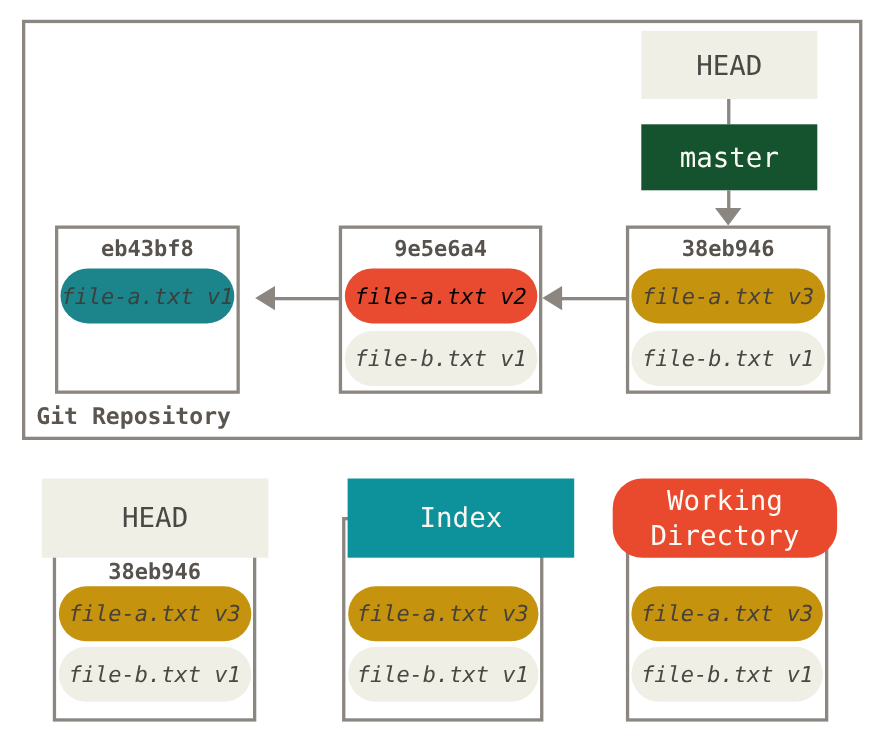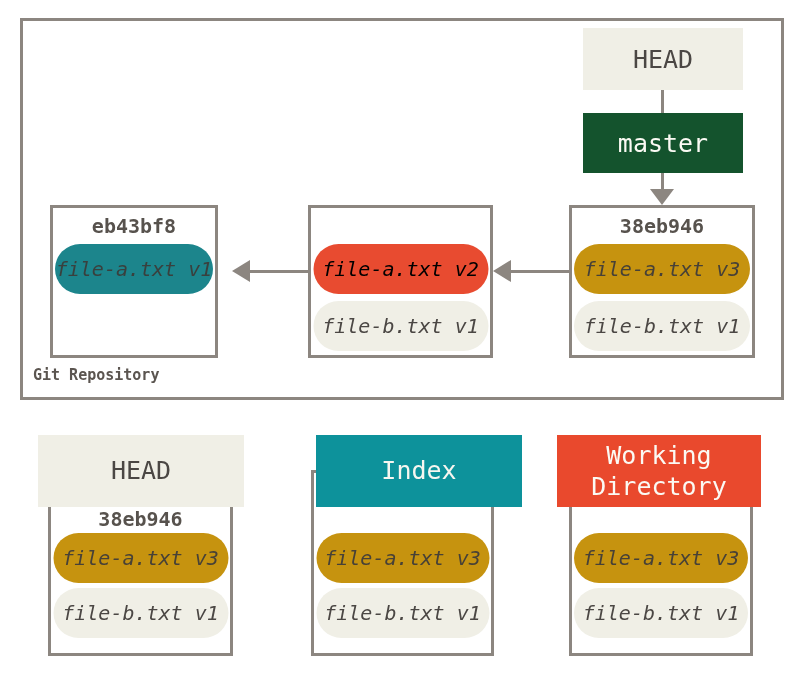--- a/index.html
+++ b/index.html
@@ -4,21 +4,21 @@
 <style>
   html,body{margin:0;padding:0;background:#fff;}
   *{box-sizing:border-box;}
   .stage{
     position:relative;width:800px;height:673px;overflow:hidden;
     background:var(--page_bg,#fff);
     font-family:"DejaVu Sans Mono","Liberation Mono",monospace;
   }
   
   .repo-box{position:absolute;left:20px;top:18px;width:764px;height:382px;border:3px solid var(--border);}
-  .repo-label{position:absolute;left:33px;top:366px;font-size:15px;font-weight:bold;color:var(--repo_label_text);}
+  .repo-label{position:absolute;left:33px;top:366px;font-size:21px;font-weight:bold;color:var(--repo_label_text);}
   
   .refbox{position:absolute;display:flex;align-items:center;justify-content:center;font-size:25px;}
   .ref-head{left:583px;top:28px;width:160px;height:62px;}
   .ref-master{left:583px;top:113px;width:160px;height:60px;}
   
   .vline{position:absolute;width:3px;background:var(--arrow);}
   .vl-head-master{left:661px;top:90px;height:23px;}
   .vl-master-commit{left:661px;top:173px;height:17px;}
   .arrowhead-down{position:absolute;left:650px;top:189px;width:0;height:0;
     border-left:12px solid transparent;border-right:12px solid transparent;border-top:16px solid var(--arrow);}
@@ -67,20 +67,21 @@
   <div class="refbox ref-master" style="background-color: #14532d; color: rgb(251, 250, 244);">master</div>
   <div class="vline vl-master-commit"></div>
   <div class="arrowhead-down"></div>
 
   <div class="commit-box cb0">
     <div class="hash">eb43bf8</div>
     <div class="pill p1" style="background-color: rgb(28, 133, 140); color: rgb(57, 64, 62);">file-a.txt v1</div>
   </div>
 
   <div class="commit-box cb1">
+    <div class="hash">9e5e6a4</div>
     <div class="pill p1" style="background-color: rgb(232, 75, 48); color: #000000;">file-a.txt v2</div>
     <div class="pill p2" style="background-color: rgb(240, 239, 230); color: rgb(75, 71, 68);">file-b.txt v1</div>
   </div>
 
   <div class="commit-box cb2">
     <div class="hash">38eb946</div>
     <div class="pill p1" style="background-color: rgb(198, 147, 15); color: rgb(71, 65, 55);">file-a.txt v3</div>
     <div class="pill p2" style="background-color: rgb(240, 239, 230); color: rgb(75, 71, 68);">file-b.txt v1</div>
   </div>
 
@@ -99,15 +100,15 @@
   <div class="area-inner ai1">
     <div class="pill q1" style="background-color: rgb(198, 147, 15); color: rgb(71, 65, 55);">file-a.txt v3</div>
     <div class="pill q2" style="background-color: rgb(240, 239, 230); color: rgb(75, 71, 68);">file-b.txt v1</div>
   </div>
   <div class="area-header hd1" style="background-color: rgb(13, 146, 155); color: rgb(247, 246, 240);">Index</div>
 
   <div class="area-inner ai2">
     <div class="pill q1" style="background-color: rgb(198, 147, 15); color: rgb(71, 65, 55);">file-a.txt v3</div>
     <div class="pill q2" style="background-color: rgb(240, 239, 230); color: rgb(75, 71, 68);">file-b.txt v1</div>
   </div>
-  <div class="area-header hd2" style="background-color: rgb(233, 73, 45); color: rgb(251, 250, 244);">Working Directory</div>
+  <div class="area-header hd2" style="background-color: rgb(233, 73, 45); color: rgb(251, 250, 244); border-radius: 27px;">Working Directory</div>
 
 </div>
 
 </body></html>

